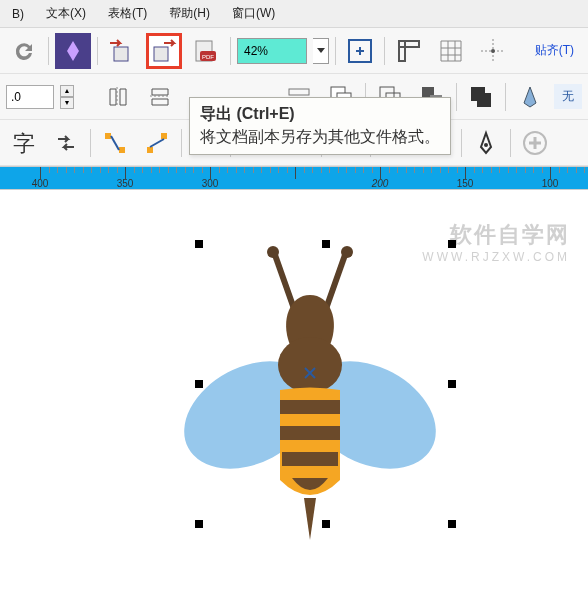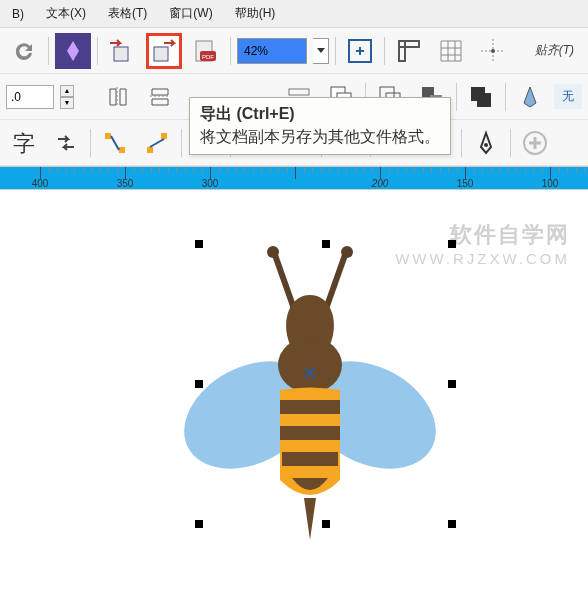--- a/index.html
+++ b/index.html
@@ -55,21 +55,21 @@
     outline: 3px solid #e83e2a;
     outline-offset: -3px;
     background: #fff;
   }
   .zoom-input {
     width: 70px;
     height: 26px;
     border: 1px solid #999;
     font-size: 12px;
     padding: 0 6px;
-    background: #3b82f6;
+    background: #5eead4;
   }
   .dropdown-arrow {
     width: 16px;
     height: 26px;
     border: 1px solid #999;
     border-left: none;
     display: flex;
     align-items: center;
     justify-content: center;
     background: #fff;
@@ -111,22 +111,21 @@
     border: 1px solid #aaa;
     display: flex;
     align-items: center;
     justify-content: center;
     font-size: 7px;
     background: #f0f0f0;
   }
   .right-label {
     margin-left: auto;
     padding: 4px 8px;
-    color: #404040;
-    font-style: italic;
+    color: #1d4ed8;
   }
   .ruler {
     height: 24px;
     background: #0ea5e9;
     border-top: 1px solid #ccc;
     border-bottom: 1px solid #ccc;
     position: relative;
     overflow: hidden;
   }
   .ruler .tick {
@@ -158,21 +157,21 @@
     top: 30px;
     right: 18px;
     text-align: right;
     color: rgba(120,120,120,0.35);
     font-weight: bold;
     font-size: 22px;
     letter-spacing: 2px;
     pointer-events: none;
   }
   .watermark .sub {
-    font-size: 15px;
+    font-size: 12px;
     letter-spacing: 3px;
     font-weight: normal;
   }
   .bee {
     position: absolute;
     left: 180px;
     top: 50px;
     width: 260px;
     height: 310px;
   }
@@ -183,22 +182,22 @@
     background: #000;
   }
 </style>
 </head>
 <body>
 
 <div class="menubar">
   <div class="menuitem">B)</div>
   <div class="menuitem">文本(X)</div>
   <div class="menuitem">表格(T)</div>
+  <div class="menuitem">帮助(H)</div>
   <div class="menuitem">窗口(W)</div>
-  <div class="menuitem">帮助(H)</div>
 </div>
 
 <div class="toolbar">
   <div class="tbtn">
     <svg viewBox="0 0 28 28">
         <path d="M6 14a8 8 0 0 1 14-5l2-2v7h-7l3-3a5 5 0 1 0 1 5h3a8 8 0 0 1-16-2z" fill="#888"></path>
       </svg>
   </div>
   <div class="sep"></div>
   <div class="tbtn" style="background:#4a3f8a">

